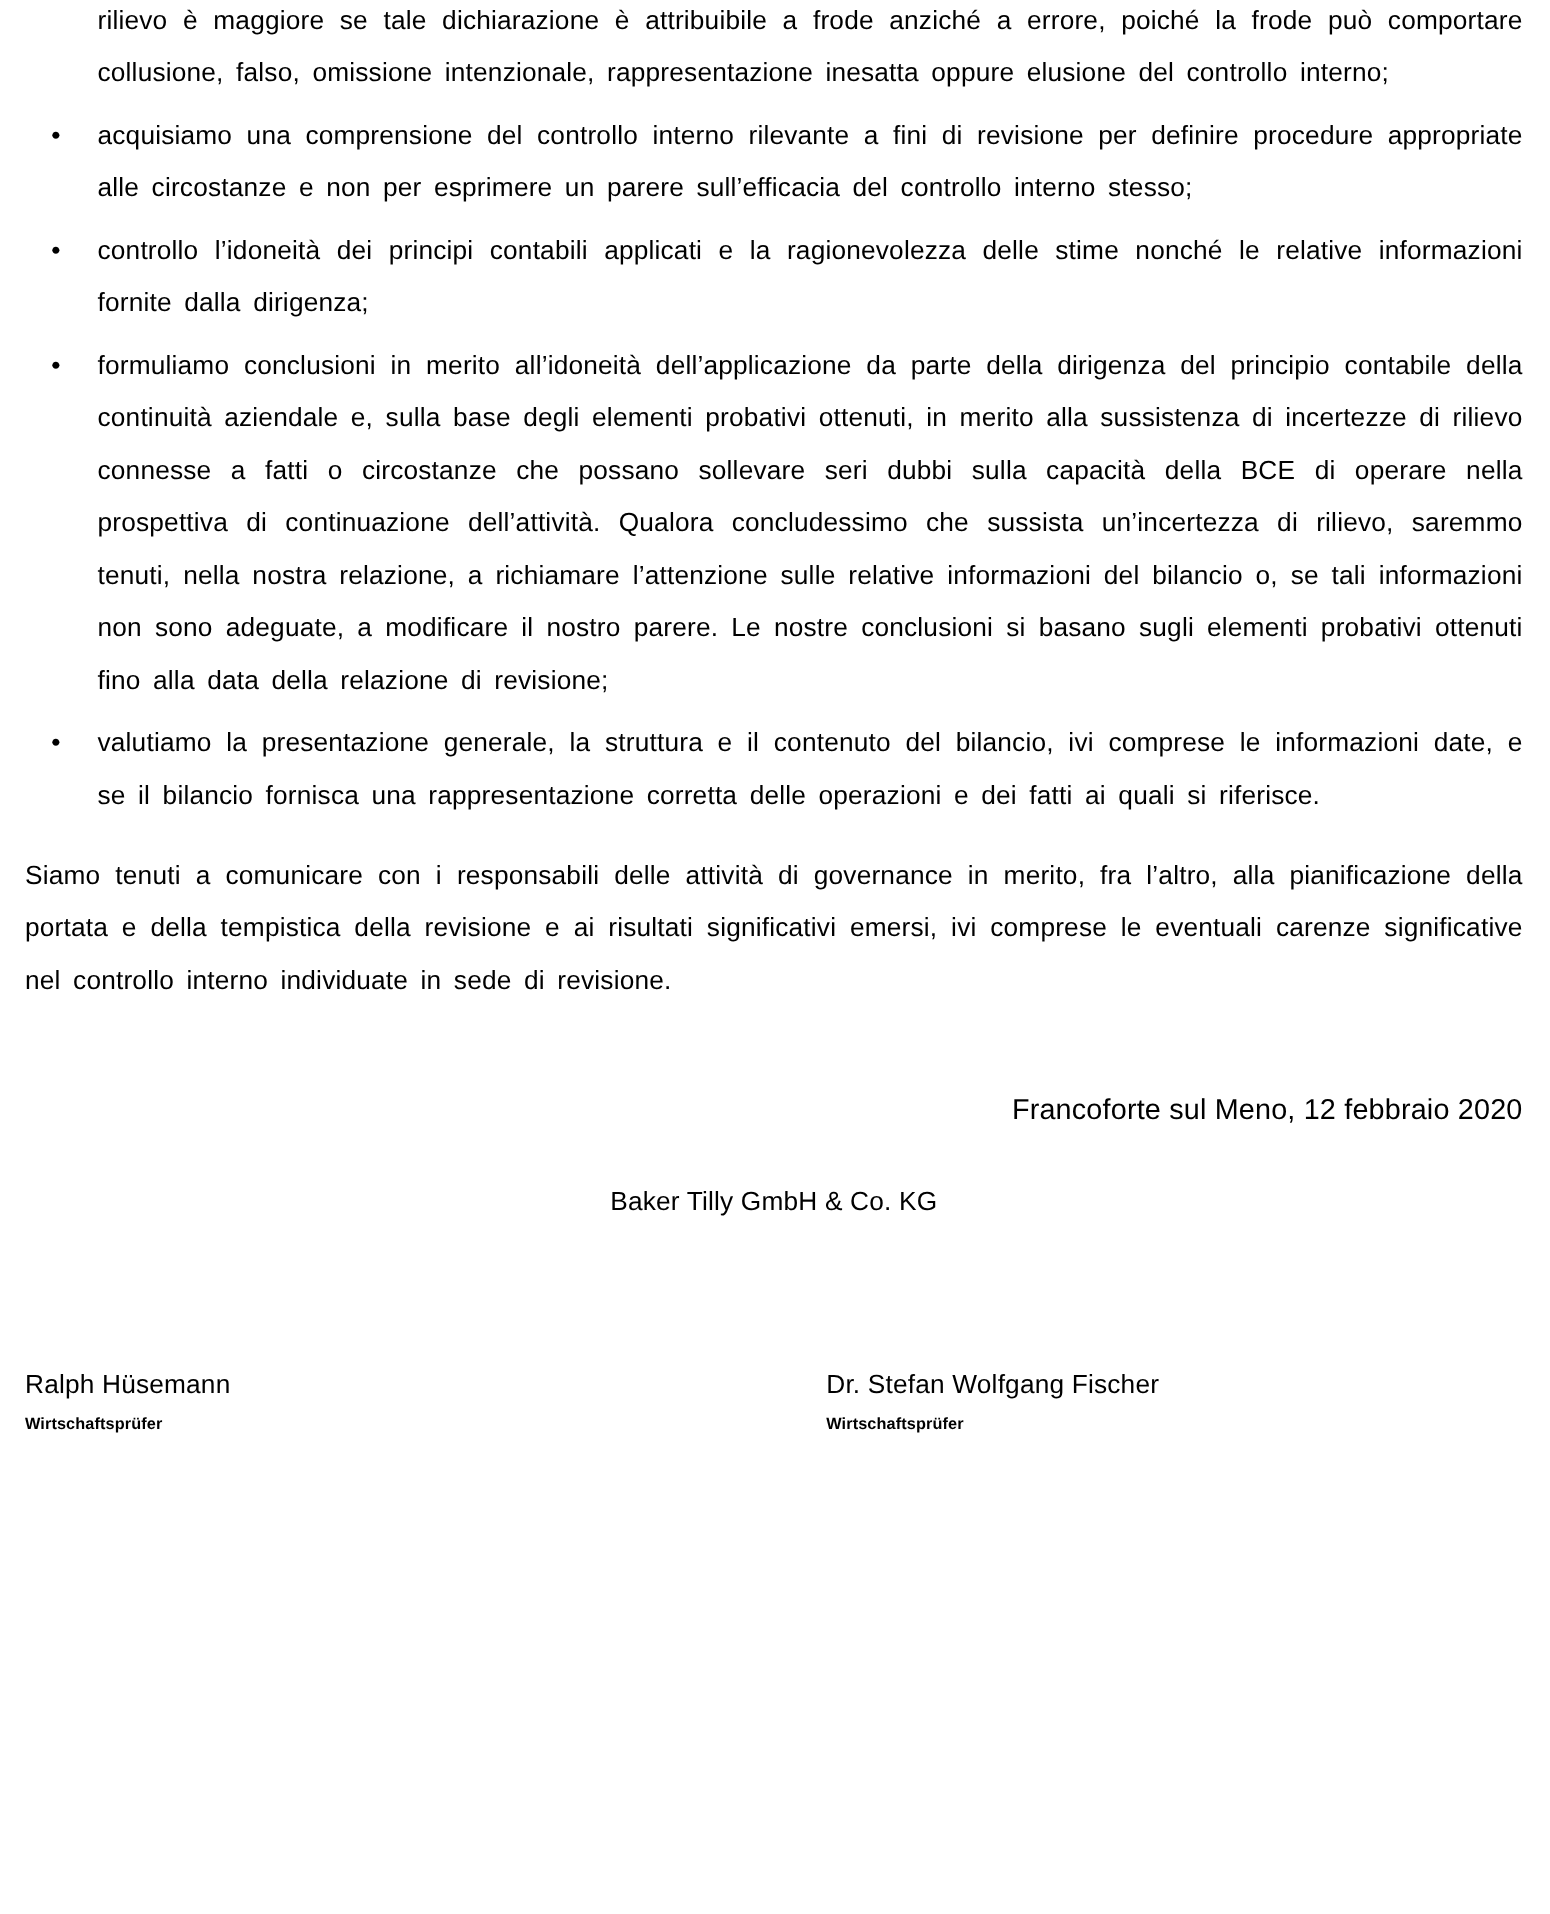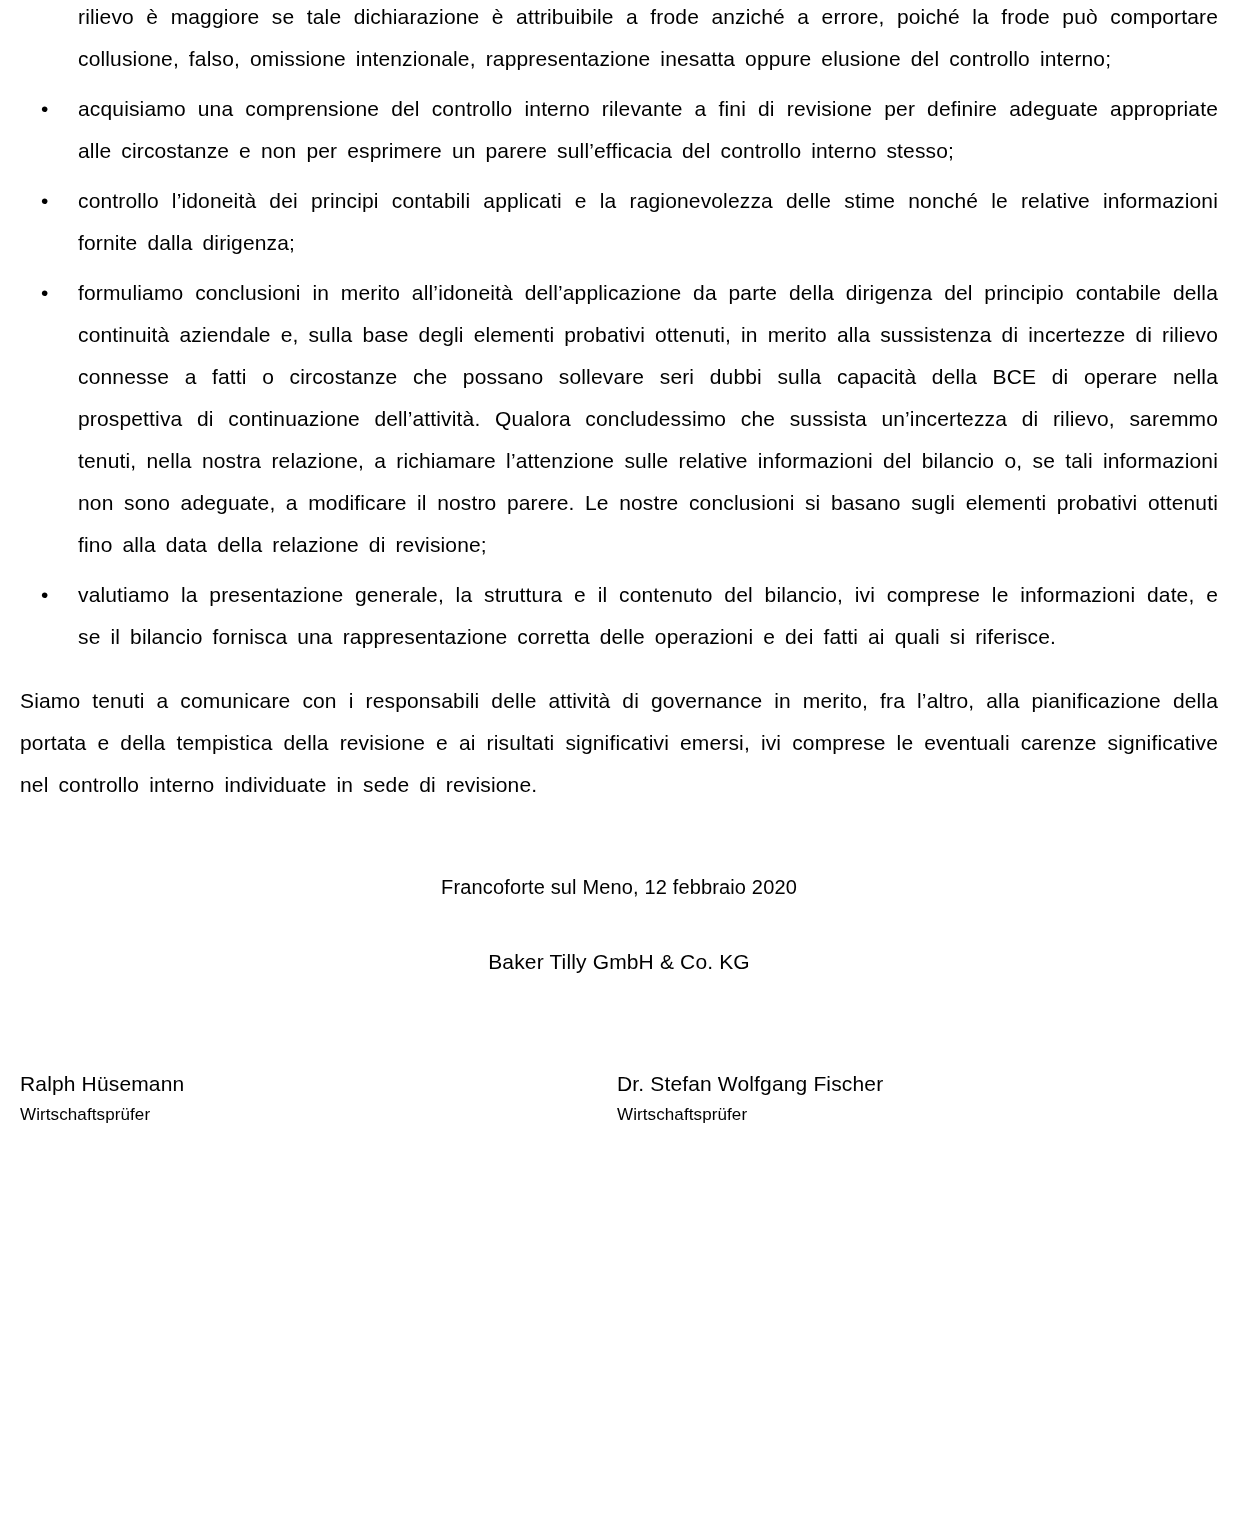--- a/index.html
+++ b/index.html
@@ -35,63 +35,65 @@
   }
   .bullet-marker {
     position: absolute;
     left: 21px;
     top: 0;
     font-size: 21px;
     line-height: 42px;
   }
   .closing { margin-top: 22px; }
   .dateline {
-    font-size: 20px;
+    font-size: 23px;
     line-height: 42px;
     margin-top: 60px;
-    text-align: center;
+    text-align: right;
     word-spacing: normal;
     letter-spacing: 0.15px;
   }
   .firm { margin-top: 35px; }
   .firm p {
     font-size: 21px;
     line-height: 38px;
     letter-spacing: 0.15px;
     text-align: center;
   }
   .signatures {
     display: flex;
-    margin-top: 89px;
+    margin-top: 113px;
+    gap: 44px;
   }
   .sig-left { width: 597px; }
   .sig-name {
     font-size: 21px;
     line-height: 28px;
     letter-spacing: 0.15px;
   }
   .sig-title {
-    font-size: 17px;
+    font-size: 13px;
     line-height: 20px;
     margin-top: 7px;
     letter-spacing: 0.1px;
+    font-weight: bold;
   }
 </style>
 </head>
 <body>
 
 <div class="page">
 
   <p class="para hang">rilievo è maggiore se tale dichiarazione è attribuibile a frode anziché a errore, poiché la frode può comportare collusione, falso, omissione intenzionale, rappresentazione inesatta oppure elusione del controllo interno;</p>
 
   <div class="bullet-list">
 
     <div class="bullet-item">
       <span class="bullet-marker">•</span>
-      <p class="para">acquisiamo una comprensione del controllo interno rilevante a fini di revisione per definire adeguate appropriate alle circostanze e non per esprimere un parere sull’efficacia del controllo interno stesso;</p>
+      <p class="para">acquisiamo una comprensione del controllo interno rilevante a fini di revisione per definire procedure appropriate alle circostanze e non per esprimere un parere sull’efficacia del controllo interno stesso;</p>
     </div>
 
     <div class="bullet-item">
       <span class="bullet-marker">•</span>
       <p class="para">controllo l’idoneità dei principi contabili applicati e la ragionevolezza delle stime nonché le relative informazioni fornite dalla dirigenza;</p>
     </div>
 
     <div class="bullet-item">
       <span class="bullet-marker">•</span>
       <p class="para">formuliamo conclusioni in merito all’idoneità dell’applicazione da parte della dirigenza del principio contabile della continuità aziendale e, sulla base degli elementi probativi ottenuti, in merito alla sussistenza di incertezze di rilievo connesse a fatti o circostanze che possano sollevare seri dubbi sulla capacità della BCE di operare nella prospettiva di continuazione dell’attività. Qualora concludessimo che sussista un’incertezza di rilievo, saremmo tenuti, nella nostra relazione, a richiamare l’attenzione sulle relative informazioni del bilancio o, se tali informazioni non sono adeguate, a modificare il nostro parere. Le nostre conclusioni si basano sugli elementi probativi ottenuti fino alla data della relazione di revisione;</p>

